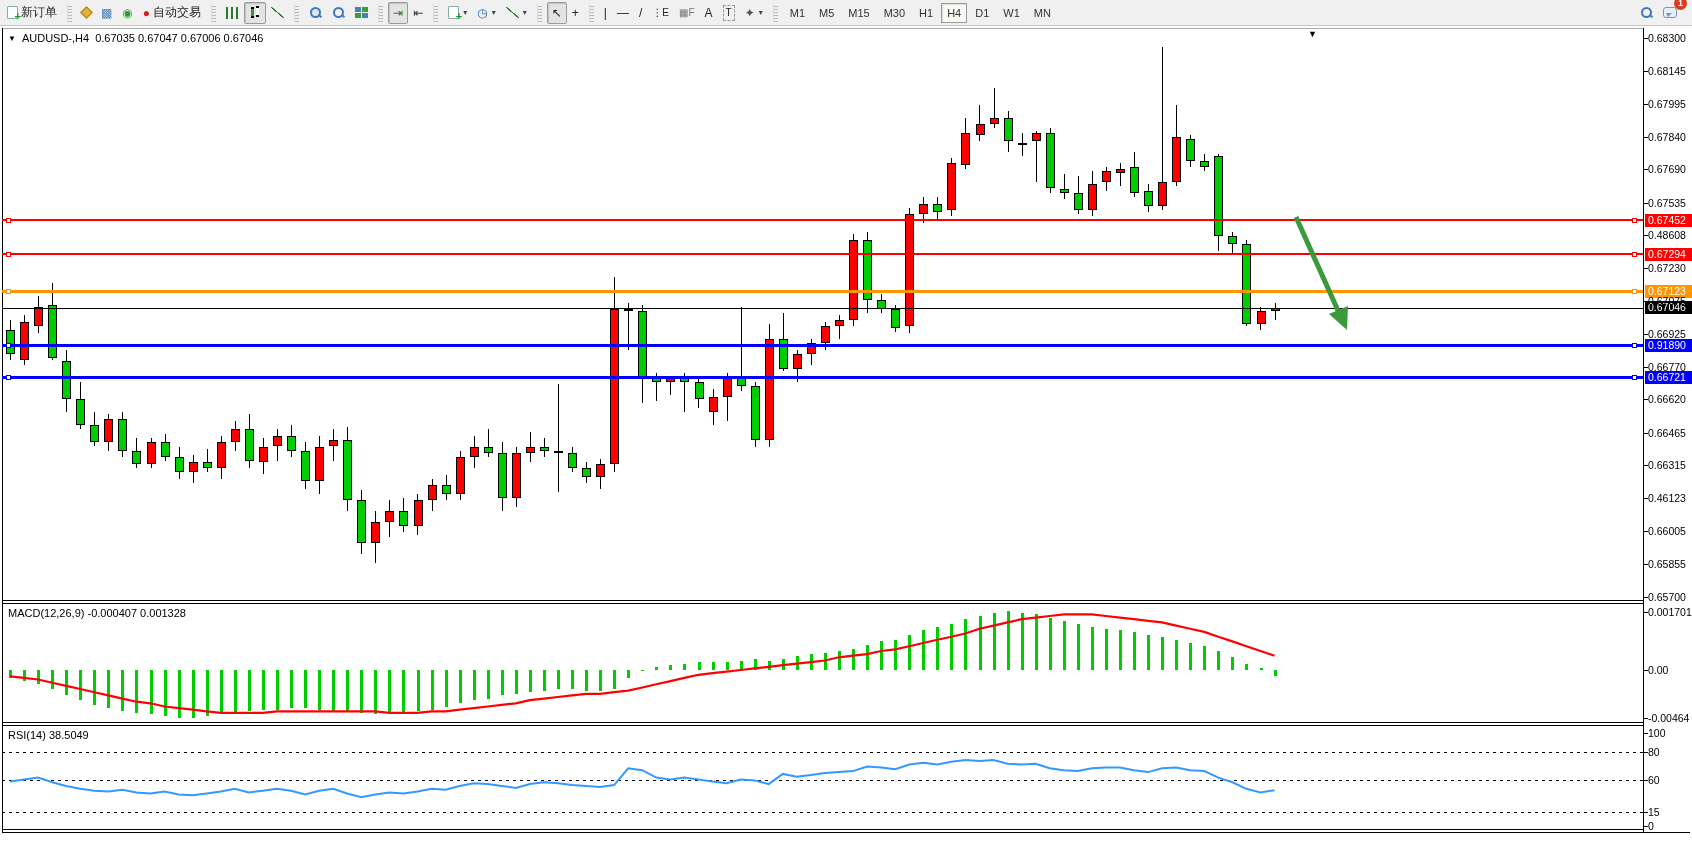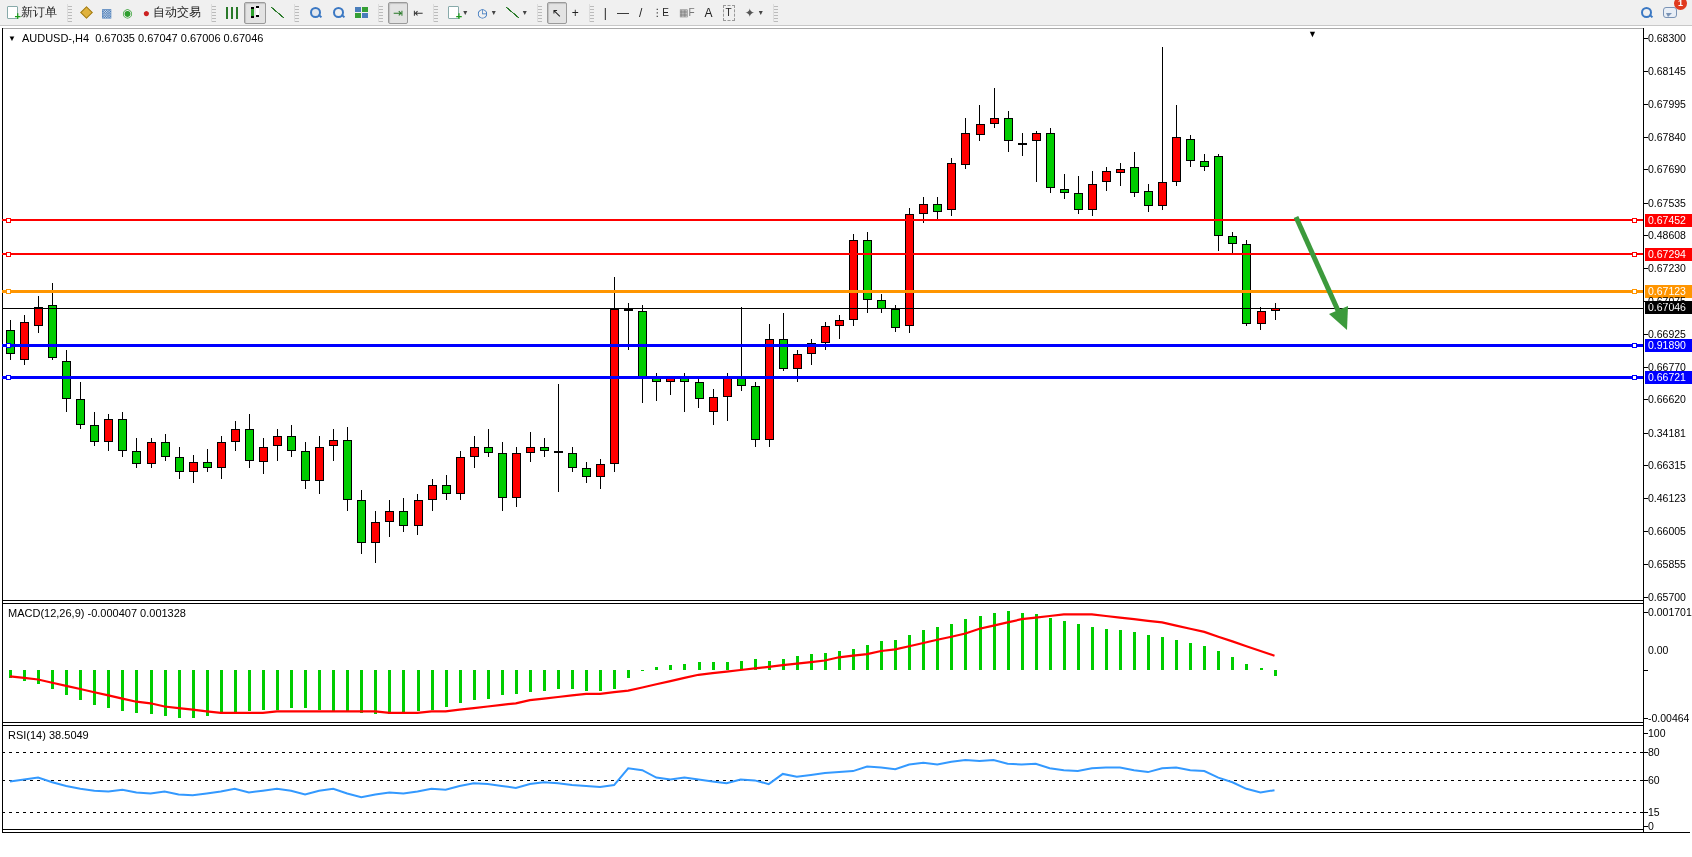--- a/index.html
+++ b/index.html
@@ -188,20 +188,31 @@
       </div>
     <div class="tb-btn">
       <span class="ig" style="border:1px dashed #999;font-size:10px;padding:0 2px;">T</span>
       </div>
     <div class="tb-btn">
       <span class="ig" style="color:#555;">✦</span>
       <span class="dd">▾</span>
       </div>
   </div>
   <div class="grip"></div>
+  <div class="tb-group" id="tf-group">
+    <div class="tf-btn">M1</div>
+    <div class="tf-btn">M5</div>
+    <div class="tf-btn">M15</div>
+    <div class="tf-btn">M30</div>
+    <div class="tf-btn">H1</div>
+    <div class="tf-btn pressed">H4</div>
+    <div class="tf-btn">D1</div>
+    <div class="tf-btn">W1</div>
+    <div class="tf-btn">MN</div>
+  </div>
   <div class="spacer"></div>
   <div class="tb-group" style="margin-right:8px;">
     <div class="tb-btn">
       <span class="ig i-mag"></span>
       </div>
     <div class="tb-btn" style="position:relative;">
       <span class="ig i-chat"></span>
       <span class="badge">1</span>
     </div>
   </div>
@@ -452,21 +463,21 @@
       <div class="tick-label" style="top:236.1px;">0.67230</div>
       <div class="frame-line" style="left:1643px;top:274.4px;width:5px;height:1px;"></div>
       <div class="tick-label" style="top:269.4px;">0.67075</div>
       <div class="frame-line" style="left:1643px;top:306.6px;width:5px;height:1px;"></div>
       <div class="tick-label" style="top:301.6px;">0.66925</div>
       <div class="frame-line" style="left:1643px;top:340.0px;width:5px;height:1px;"></div>
       <div class="tick-label" style="top:335.0px;">0.66770</div>
       <div class="frame-line" style="left:1643px;top:372.2px;width:5px;height:1px;"></div>
       <div class="tick-label" style="top:367.2px;">0.66620</div>
       <div class="frame-line" style="left:1643px;top:405.5px;width:5px;height:1px;"></div>
-      <div class="tick-label" style="top:400.5px;">0.34181</div>
+      <div class="tick-label" style="top:400.5px;">0.66465</div>
       <div class="frame-line" style="left:1643px;top:437.8px;width:5px;height:1px;"></div>
       <div class="tick-label" style="top:432.8px;">0.66315</div>
       <div class="frame-line" style="left:1643px;top:471.1px;width:5px;height:1px;"></div>
       <div class="tick-label" style="top:466.1px;">0.46123</div>
       <div class="frame-line" style="left:1643px;top:504.4px;width:5px;height:1px;"></div>
       <div class="tick-label" style="top:499.4px;">0.66005</div>
       <div class="frame-line" style="left:1643px;top:536.7px;width:5px;height:1px;"></div>
       <div class="tick-label" style="top:531.7px;">0.65855</div>
       <div class="frame-line" style="left:1643px;top:570.0px;width:5px;height:1px;"></div>
       <div class="tick-label" style="top:565.0px;">0.65700</div>
@@ -559,21 +570,21 @@
       <div class="macd-bar" style="left:1189.2px;top:616.0px;height:27.0px;background:#00CD00;"></div>
       <div class="macd-bar" style="left:1203.3px;top:619.2px;height:23.8px;background:#00CD00;"></div>
       <div class="macd-bar" style="left:1217.3px;top:624.0px;height:19.0px;background:#00CD00;"></div>
       <div class="macd-bar" style="left:1231.4px;top:630.3px;height:12.7px;background:#00CD00;"></div>
       <div class="macd-bar" style="left:1245.4px;top:636.7px;height:6.3px;background:#00CD00;"></div>
       <div class="macd-bar" style="left:1259.5px;top:641.4px;height:1.6px;background:#00CD00;"></div>
       <div class="macd-bar" style="left:1273.5px;top:643.0px;height:6.3px;background:#00CD00;"></div>
       <div class="frame-line" style="left:1643px;top:585.0px;width:5px;height:1px;"></div>
       <div class="tick-label" style="top:580.0px;">0.001701</div>
       <div class="frame-line" style="left:1643px;top:643.0px;width:5px;height:1px;"></div>
-      <div class="tick-label" style="top:618px;">0.00</div>
+      <div class="tick-label" style="top:638.0px;">0.00</div>
       <div class="frame-line" style="left:1643px;top:691.1px;width:5px;height:1px;"></div>
       <div class="tick-label" style="top:686.1px;">-0.00464</div>
     </div>
   <div id="layer-rsi">
       <div class="rsi-dash" style="top:724.6px;"></div>
       <div class="rsi-dash" style="top:752.5px;"></div>
       <div class="rsi-dash" style="top:785.0px;"></div>
       <div class="frame-line" style="left:1643px;top:706.0px;width:5px;height:1px;"></div>
       <div class="tick-label" style="top:701.0px;">100</div>
       <div class="frame-line" style="left:1643px;top:724.6px;width:5px;height:1px;"></div>

